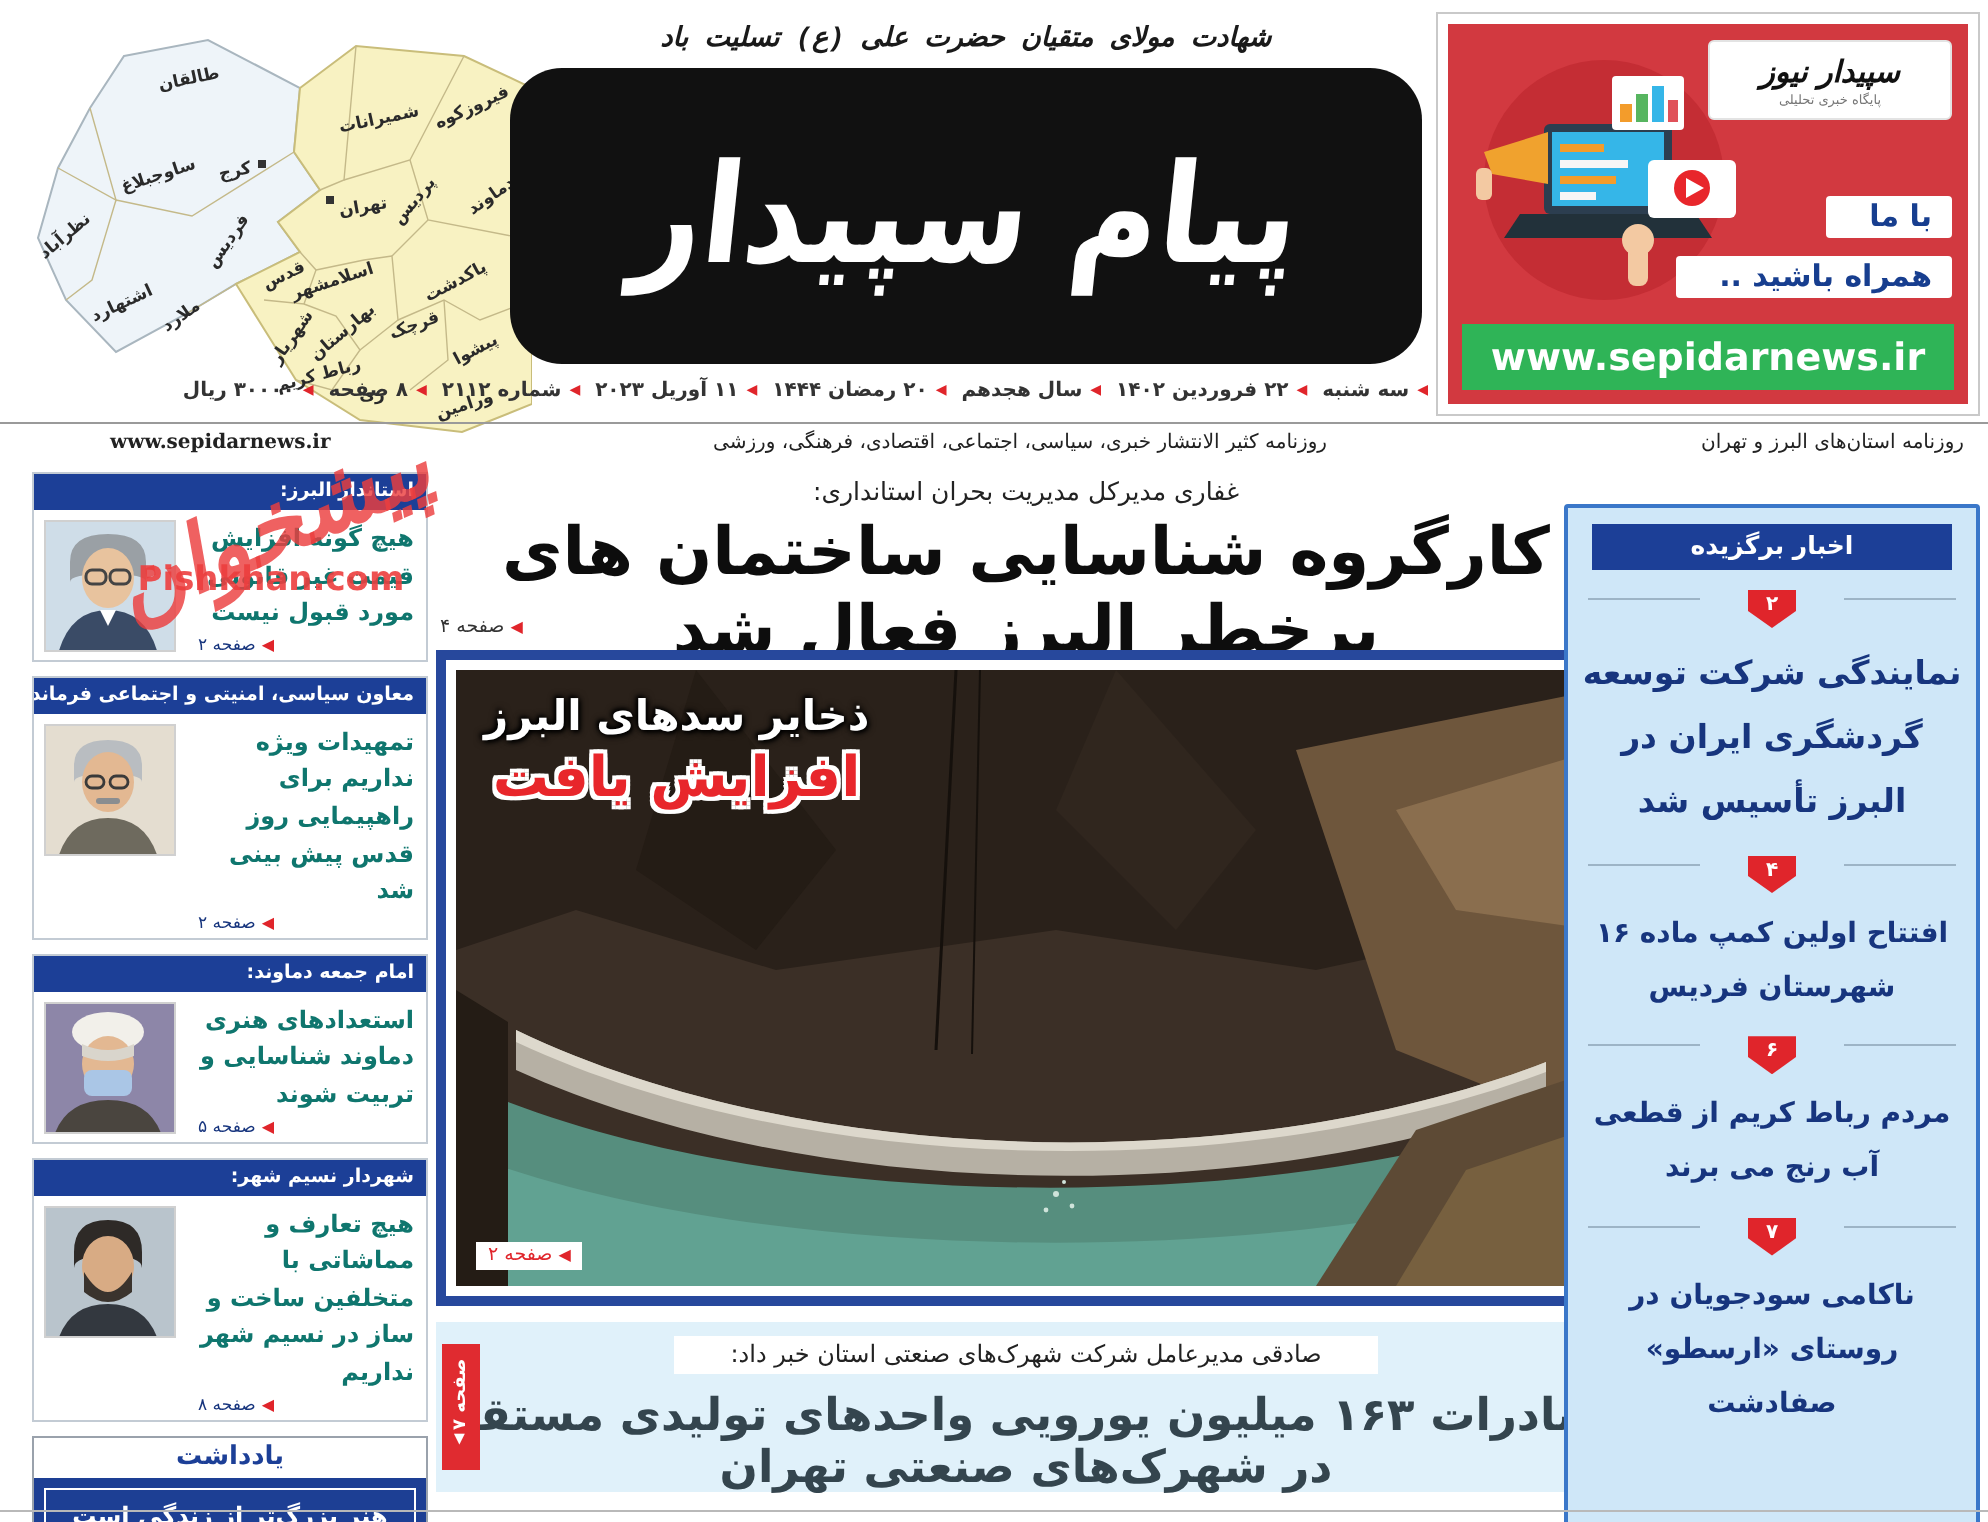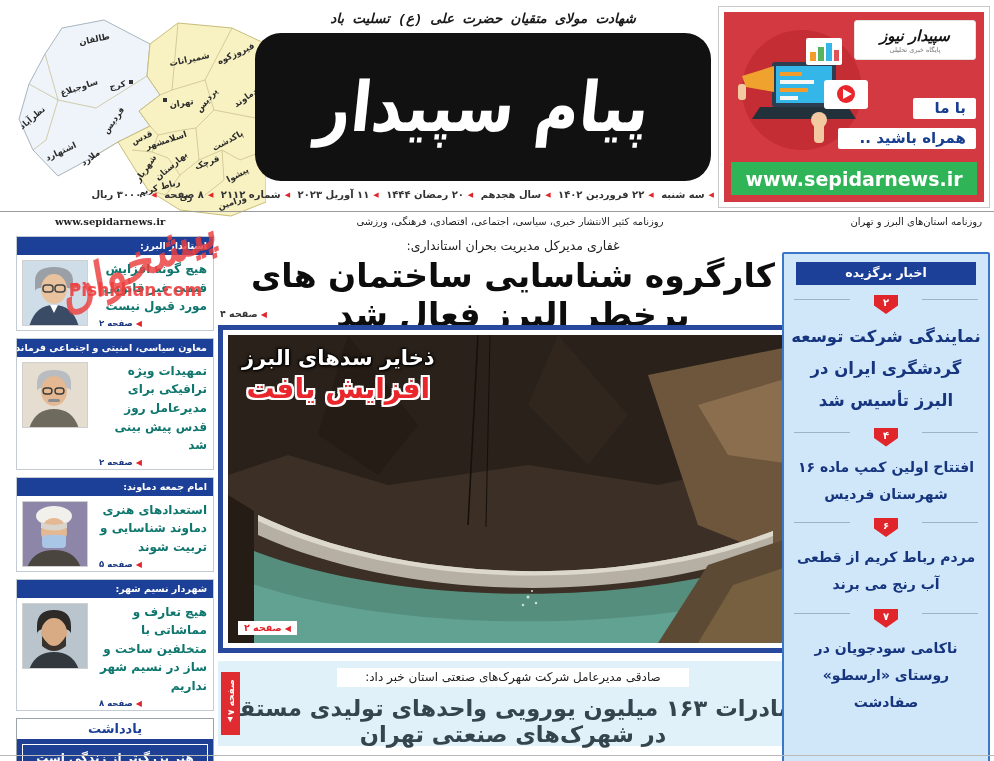--- a/index.html
+++ b/index.html
@@ -36,21 +36,21 @@
   
   #infoline { position:absolute; left:0; right:0; top:211px; border-top:1px solid #9a9a9a; height:20px; font-size:10px; color:#222; }
   #infoline .l { position:absolute; left:55px; top:4px; direction:ltr; font-weight:bold; font-family:"DejaVu Serif", serif; }
   #infoline .c { position:absolute; left:300px; width:420px; top:4px; text-align:center; }
   #infoline .r { position:absolute; right:12px; top:4px; }
 
   
   #center { position:absolute; left:218px; width:590px; top:234px; height:520px; }
   .lead-kicker { text-align:center; font-size:12.5px; color:#222; margin-top:4px; }
   .lead-headline { text-align:center; font-size:33px; font-weight:900; color:#0d0d0d; margin-top:3px; letter-spacing:-.5px; }
-  .pageref { font-size:9.5px; font-weight:bold; color:#333;text-align:right; }
+  .pageref { font-size:9.5px; font-weight:normal; color:#333;text-align:right; }
   .pageref::before { content:"\25C0"; color:#e0252b; font-size:8px; margin-left:3px; }
   #lead-pageref { position:absolute; left:2px; top:74px; }
 
   
   #photo-frame { position:absolute; left:0; right:0; top:91px; height:328px; border:5px solid #27489c; background:#fff; padding:5px; }
   #photo { position:relative; width:100%; height:100%; overflow:hidden; background:#3b2f26;padding-left:27px; }
   #photo svg { position:absolute; inset:0; }
   #photo-overlay { position:absolute; left:14px; top:10px; text-align:center; line-height:1.25; }
   .ov1 { display:block; color:#fff; font-size:21px; font-weight:900;
          text-shadow:0 0 4px rgba(0,0,0,.95), 1px 1px 2px #000, -1px -1px 2px #000; }
@@ -292,21 +292,21 @@
           <svg width="66" height="66" viewBox="0 0 66 66">
               <rect width="66" height="66" fill="#e4ddd0"></rect>
             <path d="M16,20 Q16,7 33,7 Q50,7 50,20 L50,28 Q50,24 33,24 Q16,24 16,28 Z" fill="#b9bdc1"></path>
             <ellipse cx="33" cy="28" rx="13" ry="15" fill="#e3b892"></ellipse>
             <rect x="22" y="25" width="9" height="6" rx="3" fill="none" stroke="#3a3a3a" stroke-width="1.4"></rect>
             <rect x="34" y="25" width="9" height="6" rx="3" fill="none" stroke="#3a3a3a" stroke-width="1.4"></rect>
             <rect x="27" y="36" width="12" height="3" rx="1.5" fill="#8a8d90"></rect>
             <path d="M8,66 Q14,46 33,46 Q52,46 58,66 Z" fill="#6e6a5e"></path>
             </svg>
         </div>
-        <div class="tt">تمهیدات ویژه ترافیکی برای مدیرعامل روز قدس پیش بینی شد</div>
+        <div class="tt">تمهیدات ویژه نداریم برای راهپیمایی روز قدس پیش بینی شد</div>
         <div class="pageref">صفحه ۲</div>
       </div>
     </div>
 
     <div class="news-card">
       <div class="src">امام جمعه دماوند:</div>
       <div class="bd">
         <div class="ph">
           <svg width="66" height="66" viewBox="0 0 66 66">
               <rect width="66" height="66" fill="#8d86a8"></rect>

